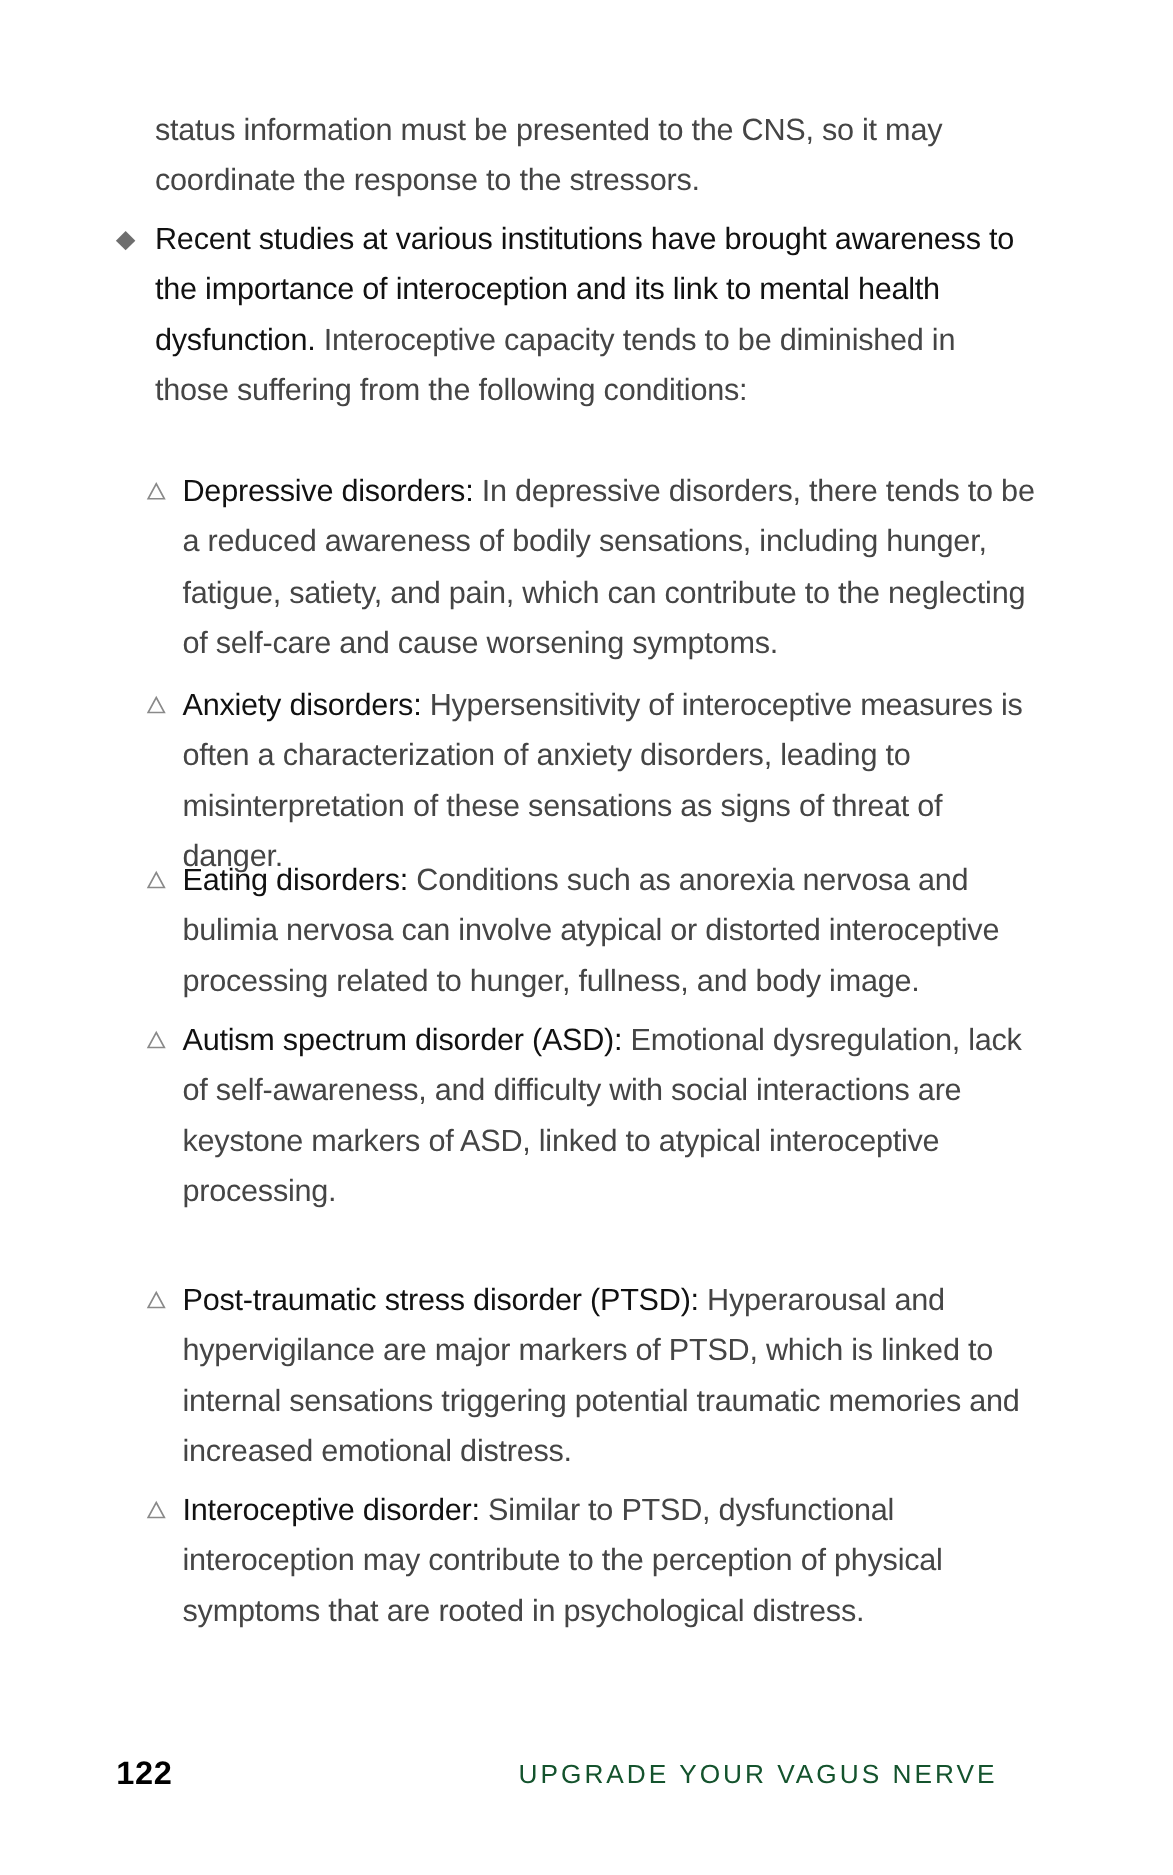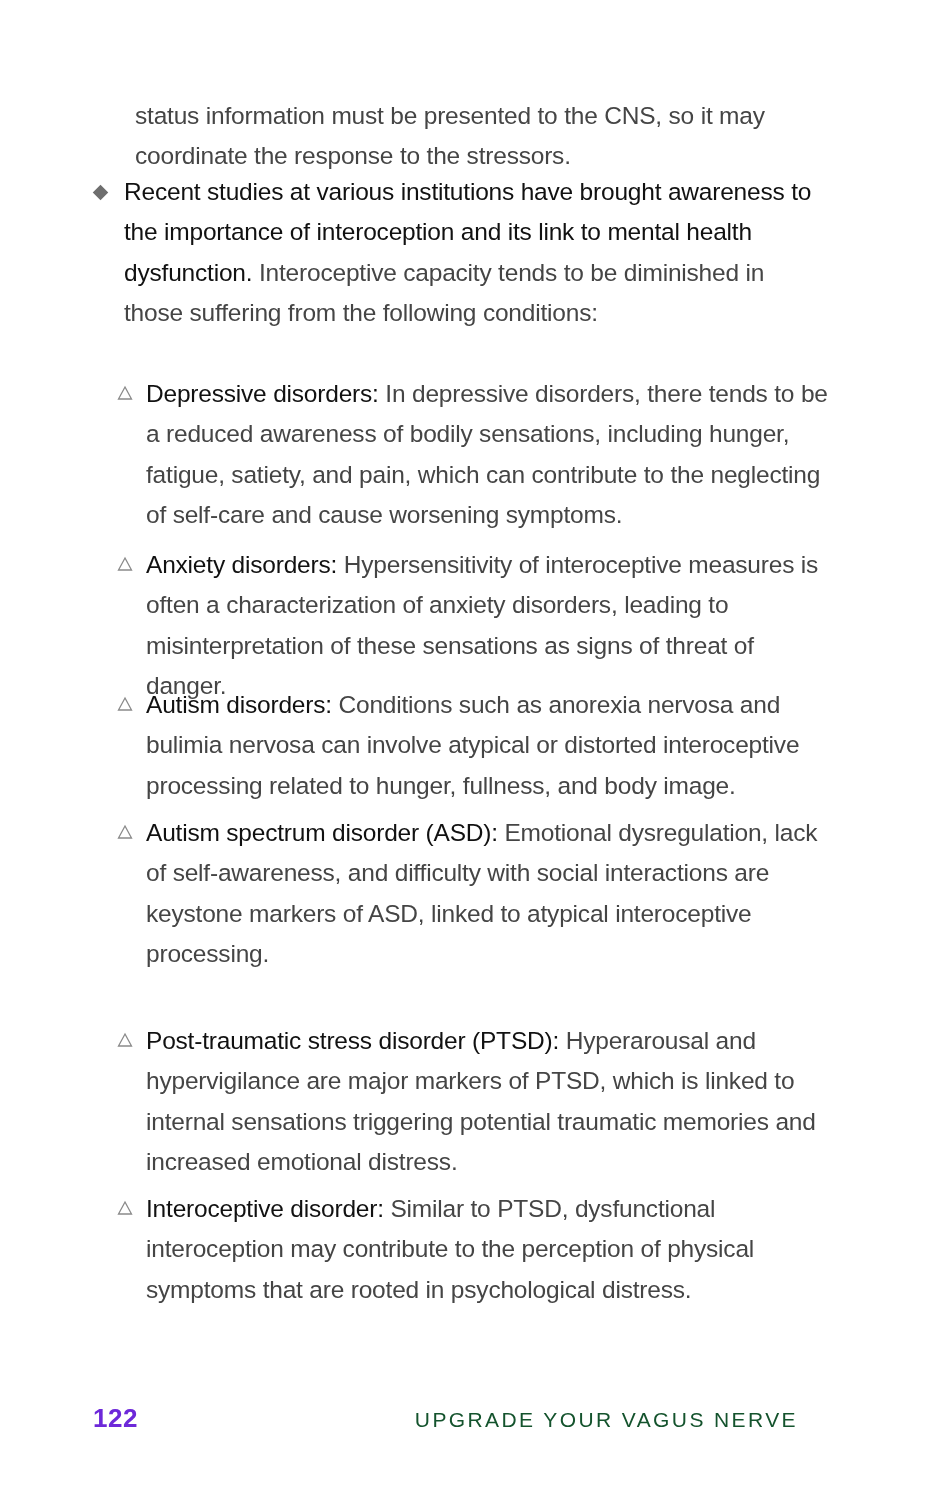--- a/index.html
+++ b/index.html
@@ -8,30 +8,30 @@
   .page { position: absolute; left: 0; top: 0; width: 938px; height: 1500px; }
   .line-text { font-size: 24.5px; line-height: 40.4px; color: #454545; font-weight: 300; letter-spacing: -0.2px; }
   .cont { position: absolute; left: 124px; top: 85px; width: 700px; }
   .bullet { position: absolute; left: 124px; top: 172px; width: 700px; }
   .diamond { position: absolute; left: -29px; top: 15px; width: 11px; height: 11px; background: #6e6e6e;
              transform: rotate(45deg); }
   .strong { color: #111111; font-weight: 400; }
   .sub { position: absolute; left: 146px; width: 690px; }
   .tri { position: absolute; left: -29px; top: 11px; width: 16px; height: 16px; }
   .tri svg { display: block; }
-  .footer-num { position: absolute; left: 93px; top: 1403px; font-size: 26px; font-weight: bold; color: #6d28d9;
+  .footer-num { position: absolute; left: 93px; top: 1403px; font-size: 26px; font-weight: bold; color: #000000;
                 letter-spacing: 0.5px; }
   .footer-title { position: absolute; right: 140px; top: 1408px; font-size: 21px; letter-spacing: 2.4px; color: #14532d; }
 </style>
 </head>
 <body>
 
 <div class="page">
 
-  <p class="cont line-text" style="margin:11px;">status information must be presented to the CNS, so it may coordinate the response to the stressors.</p>
+  <p class="cont line-text" style="margin:0;">status information must be presented to the CNS, so it may coordinate the response to the stressors.</p>
 
   <div class="bullet line-text">
     <span class="diamond"></span>
     <span class="strong">Recent studies at various institutions have brought awareness to the importance of interoception and its link to mental health dysfunction.</span><span> Interoceptive capacity tends to be diminished in those suffering from the following conditions:</span>
   </div>
 
   <div class="sub line-text" style="top:349px;margin-top:25px;">
     <span class="tri">
         <svg width="16" height="16" viewBox="0 0 16 16">
           <polygon points="8,2 14.5,14 1.5,14" fill="none" stroke="#8a8a8a" stroke-width="1.3"></polygon>
@@ -48,21 +48,21 @@
       </span>
     <span class="strong">Anxiety disorders:</span><span> Hypersensitivity of interoceptive measures is often a characterization of anxiety disorders, leading to misinterpretation of these sensations as signs of threat of danger.</span>
   </div>
 
   <div class="sub line-text" style="top:685px;">
     <span class="tri">
         <svg width="16" height="16" viewBox="0 0 16 16">
           <polygon points="8,2 14.5,14 1.5,14" fill="none" stroke="#8a8a8a" stroke-width="1.3"></polygon>
         </svg>
       </span>
-    <span class="strong">Autism disorders:</span><span> Conditions such as anorexia nervosa and bulimia nervosa can involve atypical or distorted interoceptive processing related to hunger, fullness, and body image.</span>
+    <span class="strong">Eating disorders:</span><span> Conditions such as anorexia nervosa and bulimia nervosa can involve atypical or distorted interoceptive processing related to hunger, fullness, and body image.</span>
   </div>
 
   <div class="sub line-text" style="top:813px;">
     <span class="tri">
         <svg width="16" height="16" viewBox="0 0 16 16">
           <polygon points="8,2 14.5,14 1.5,14" fill="none" stroke="#8a8a8a" stroke-width="1.3"></polygon>
         </svg>
       </span>
     <span class="strong">Autism spectrum disorder (ASD):</span><span> Emotional dysregulation, lack of self-awareness, and difficulty with social interactions are keystone markers of ASD, linked to atypical interoceptive processing.</span>
   </div>

